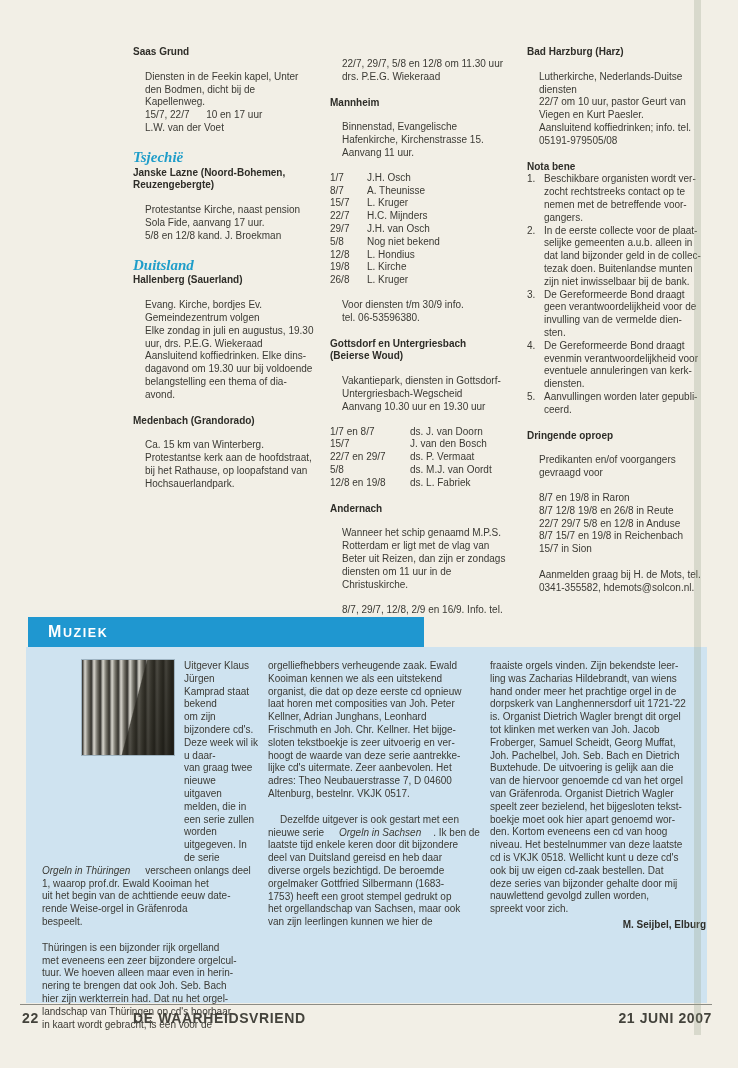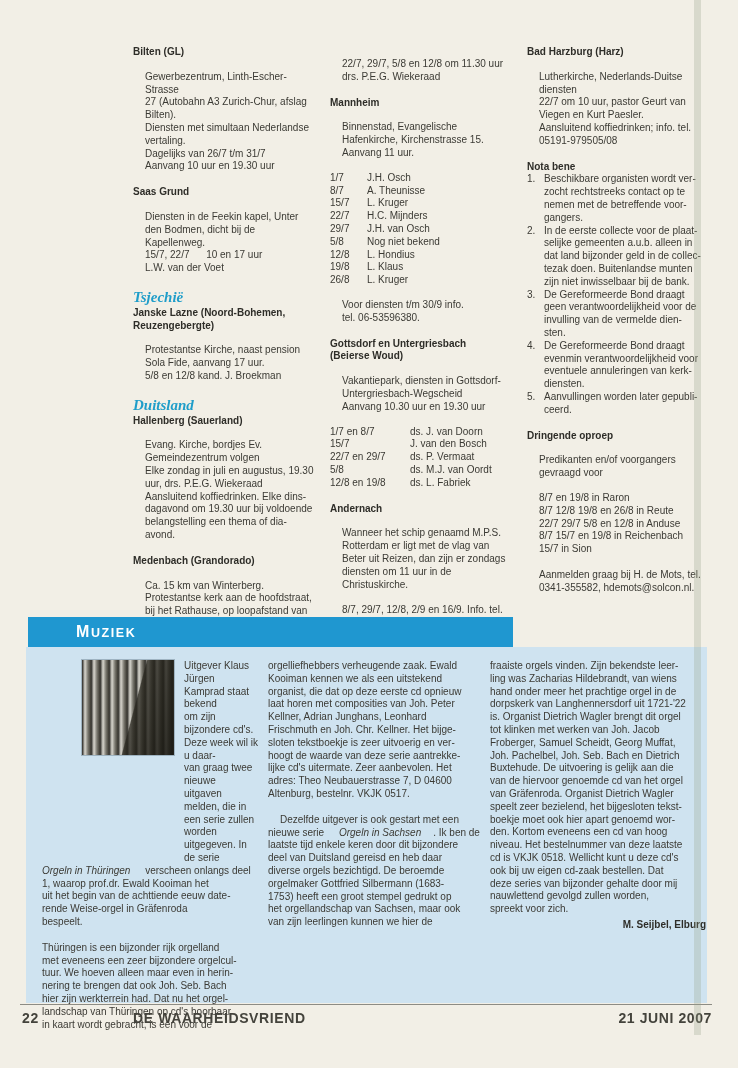--- a/index.html
+++ b/index.html
@@ -23,22 +23,22 @@
   .sched-date{flex:0 0 37px;}
   .sched-date-wide{flex:0 0 80px;}
   .sched-name{flex:1;}
   .sched{margin:12px 0 0 0;}
   .nb-row{display:flex;}
   .nb-num{flex:0 0 17px;}
   .nb-text{flex:1;white-space:pre-wrap;}
 
   
   .muziek-bar{
-    position:absolute;left:28px;top:617px;width:457px;height:30px;
-    background:#1f97d0;display:flex;align-items:center;padding-left:28px;
+    position:absolute;left:28px;top:617px;width:396px;height:30px;
+    background:#1f97d0;display:flex;align-items:center;
   }
   .muziek-title{
     margin:0 0 0 20px;color:#ffffff;font-size:12.5px;font-weight:600;
     letter-spacing:1.6px;text-transform:uppercase;line-height:30px;
   }
   .muziek-title::first-letter{font-size:16px;}
   .muziek-band{
     position:absolute;left:26px;top:647px;width:681px;height:356px;
     background:#cfe3f0;
   }
@@ -60,30 +60,20 @@
   .footer-text{position:absolute;top:1010px;font-size:14px;font-weight:600;
     color:#44433c;letter-spacing:0.6px;}
   .scan-line{position:absolute;left:694px;top:0;width:7px;height:1035px;
     background:rgba(150,160,138,0.28);}
 </style>
 </head>
 <body>
 
 <div class="col" style="left:133px;width:193px;">
   <div class="block">
-    <div class="block-title">Bilten (GL)</div>
-    <p class="pre">Gewerbezentrum, Linth-Escher-Strasse
-27 (Autobahn A3 Zurich-Chur, afslag
-Bilten).
-Diensten met simultaan Nederlandse
-vertaling.
-Dagelijks van 26/7 t/m 31/7
-Aanvang 10 uur en 19.30 uur</p>
-  </div>
-  <div class="block">
     <div class="block-title">Saas Grund</div>
     <p class="pre">Diensten in de Feekin kapel, Unter
 den Bodmen, dicht bij de
 Kapellenweg.
 15/7, 22/7      10 en 17 uur
 L.W. van der Voet</p>
   </div>
   <div class="country-heading">Tsjechië</div>
   <div class="block">
     <div class="block-title">Janske Lazne (Noord-Bohemen,
@@ -147,21 +137,21 @@
       <div class="sched-row">
           <span class="sched-date">5/8</span>
           <span class="sched-name">Nog niet bekend</span>
         </div>
       <div class="sched-row">
           <span class="sched-date">12/8</span>
           <span class="sched-name">L. Hondius</span>
         </div>
       <div class="sched-row">
           <span class="sched-date">19/8</span>
-          <span class="sched-name">L. Klaus</span>
+          <span class="sched-name">L. Kirche</span>
         </div>
       <div class="sched-row">
           <span class="sched-date">26/8</span>
           <span class="sched-name">L. Kruger</span>
         </div>
     </div>
     <p class="pre">Voor diensten t/m 30/9 info.
 tel. 06-53596380.</p>
   </div>
   <div class="block">

